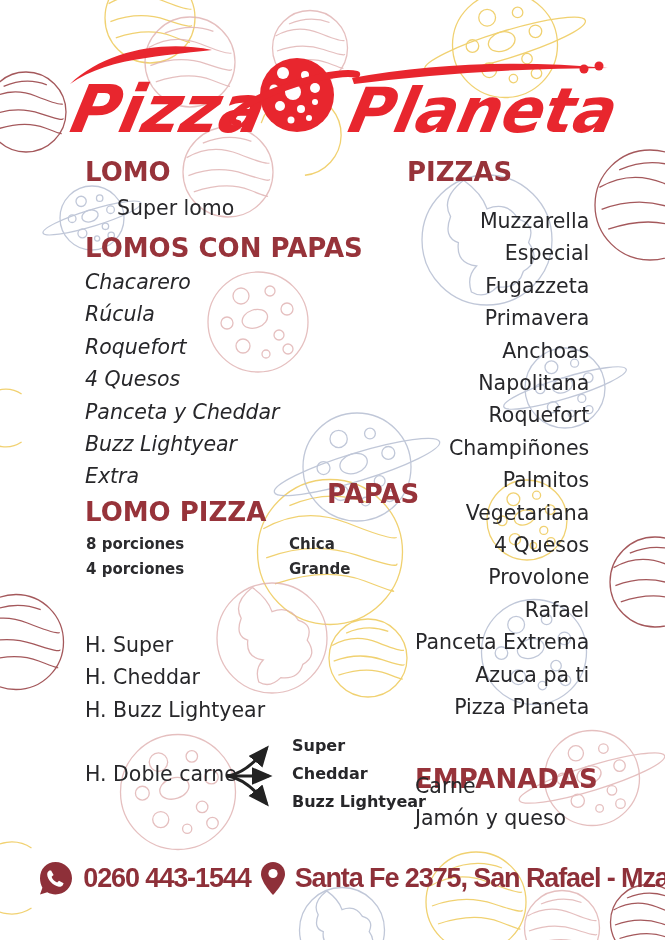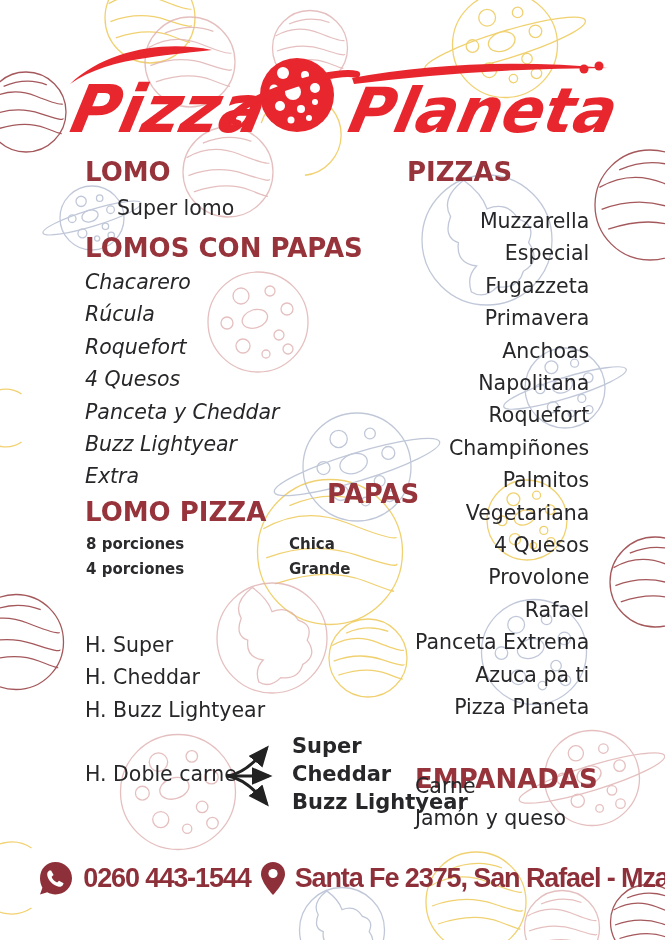--- a/index.html
+++ b/index.html
@@ -9,21 +9,21 @@
 
   .logo-svg{position:absolute;left:52px;top:42px;width:570px;height:115px;z-index:2;}
 
   .sec-title{position:absolute;margin:0;font-weight:bold;font-size:26px;color:#97333a;
              letter-spacing:0;white-space:nowrap;z-index:2;}
   .item{font-size:20.5px;color:#27272a;white-space:nowrap;}
   ul.items{list-style:none;margin:0;padding:0;position:absolute;z-index:2;}
   ul.items li{line-height:32.4px;}
   ul.items.tight li{line-height:30px;margin-left:32px;}
   ul.small li{line-height:24.5px;font-size:15px;font-weight:bold;color:#2b2b2e;}
-  ul.opts li{line-height:28px;font-size:21px;font-weight:bold;color:#27272a;white-space:nowrap;}
+  ul.opts li{line-height:28px;font-size:16px;font-weight:bold;color:#27272a;white-space:nowrap;}
 
   .t-lomo{left:85px;top:157px;}
   .l-lomo{left:85px;top:193px;}
   .t-lomos{left:85px;top:233px;}
   .l-lomos{left:85px;top:266px;font-style:italic;}
   .t-lomopizza{left:85px;top:497px;}
   .l-lomopizza{left:86px;top:532px;}
   .t-papas{left:287px;top:479px;margin-left:40px;}
   .l-papas{left:289px;top:532px;}
   .t-hamb{left:85px;top:595px;width:280px;text-align:center;}

